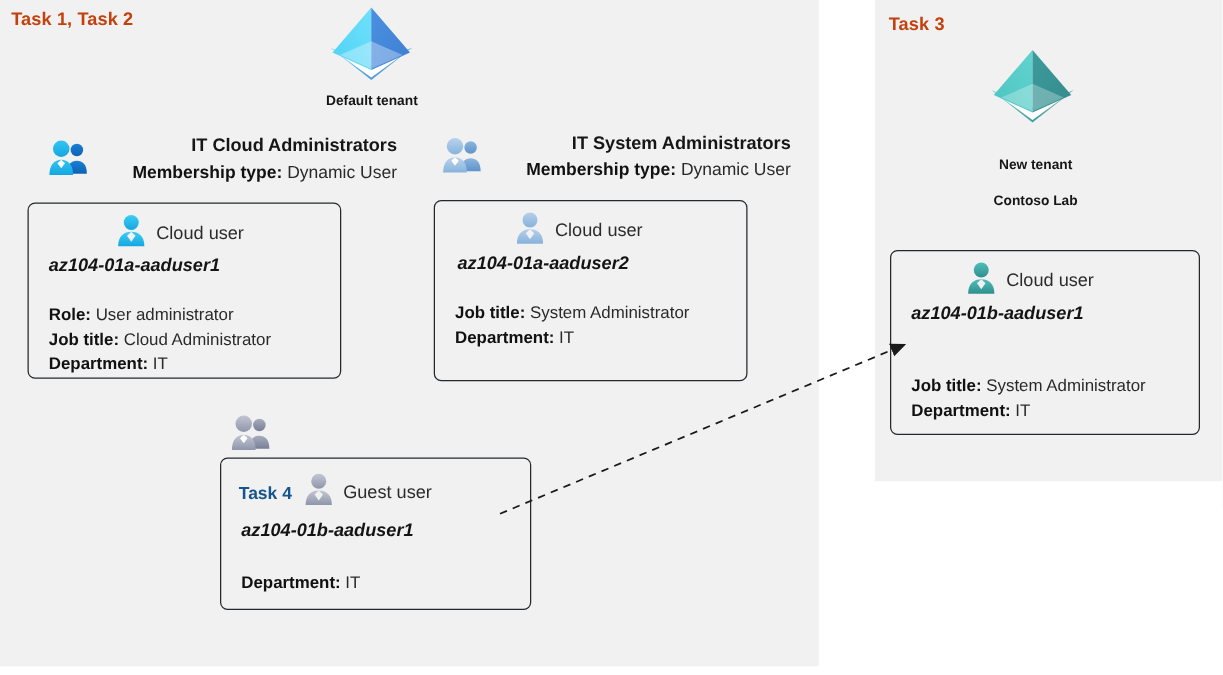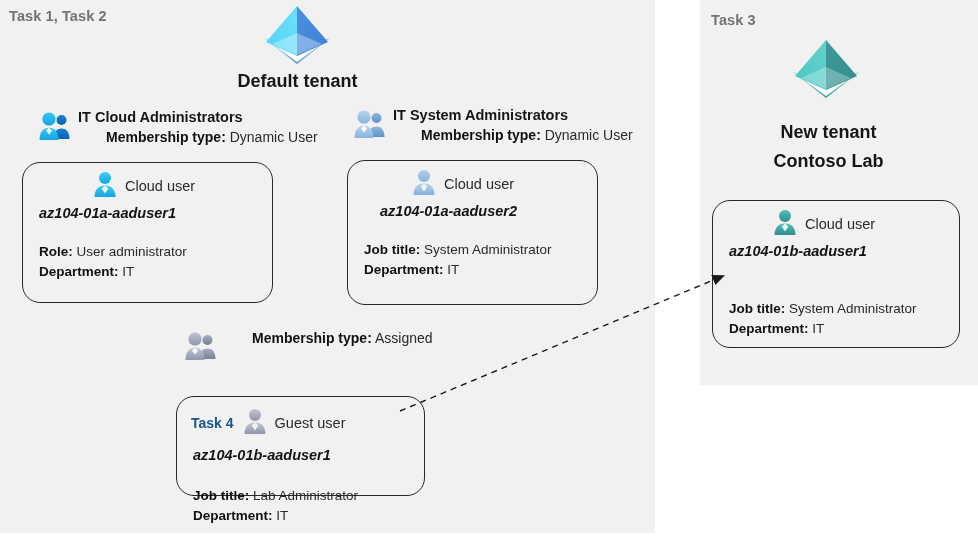--- a/index.html
+++ b/index.html
@@ -6,44 +6,44 @@
   body{
     width:978px;height:540px;position:relative;overflow:hidden;
     font-family:"Liberation Sans","DejaVu Sans",sans-serif;
     color:#1a1a1a;
   }
   .panel{position:absolute;background:#f1f1f1;}
   #left-panel{left:0;top:0;width:655px;height:533px;}
   #right-panel{left:700px;top:0;width:278px;height:385px;}
 
   .task-label{
-    position:absolute;font-weight:bold;font-size:14.5px;color:#737373;
+    position:absolute;font-weight:bold;font-size:14.5px;color:#c2410c;
     letter-spacing:.1px;white-space:nowrap;
   }
 
   
   .tenant-icon{position:absolute;}
   .tenant-icon svg{display:block;}
 
   .tenant-name{
-    position:absolute;text-align:center;font-weight:bold;font-size:18px;
+    position:absolute;text-align:center;font-weight:bold;font-size:11px;
     color:#161616;white-space:nowrap;line-height:22px;
   }
 
   
   .group{position:absolute;}
   .group-icon{position:absolute;left:0;top:3px;}
   .group-text{position:absolute;left:40px;top:0;white-space:nowrap;}
-  .group-title{font-weight:bold;font-size:14.5px;color:#161616;line-height:19px;}
+  .group-title{font-weight:bold;font-size:14.5px;color:#161616;line-height:19px;text-align:right;}
   .group-sub{font-size:14px;color:#2a2a2a;line-height:20px;padding-left:28px;}
   .group-sub b{color:#111;font-weight:bold;}
 
   
   .card{
-    position:absolute;border:1.6px solid #24292e;border-radius:18px;
+    position:absolute;border:1.6px solid #24292e;border-radius:6px;
     background:#f1f1f1;box-sizing:border-box;padding-left:44px;
   }
   .card-head{
     position:absolute;display:flex;align-items:center;white-space:nowrap;
   }
   .card-head .hd-task{
     font-weight:bold;font-size:14px;color:#14558c;margin-right:7px;
   }
   .card-head .hd-label{font-size:14.5px;color:#2b2b2b;margin-left:6px;}
   .card-upn{
@@ -189,24 +189,20 @@
         </linearGradient>
       </defs>
       <circle cx="23.5" cy="9" r="5" fill="url(#g3b)"></circle>
       <path d="M15.5 28 C15.5 20.5 19 17.5 23.5 17.5 C28 17.5 31.5 20.5 31.5 28 Z" fill="url(#g3b)"></path>
       <circle cx="11" cy="8" r="6.6" fill="url(#g3a)"></circle>
       <path d="M1.5 29 C1.5 20.5 5.8 16.8 11 16.8 C16.2 16.8 20.5 20.5 20.5 29 Z" fill="url(#g3a)"></path>
       <polygon points="11,16.8 8,19.5 11,23.5 14,19.5" fill="#ffffff"></polygon>
     </svg>
   </span>
   <div class="group-text">
-    <div class="group-sub">
-      <b>Membership type:</b>
-      <span>Assigned</span>
-    </div>
   </div>
 </div>
 
 <div class="card" style="left:22px;top:162px;width:251px;height:141px;">
   <div class="card-head" style="left:68px;top:7px;">
     <span class="person-icon">
       <svg width="28" height="28" viewBox="0 0 28 28">
         <defs>
             <linearGradient id="p1" x1="0" y1="0" x2="0" y2="1">
           <stop offset="0" stop-color="#3ecdf5"></stop>
@@ -220,20 +216,24 @@
     </span>
     <span class="hd-label">Cloud user</span>
   </div>
   <div class="card-upn" style="left:16px;top:42px;">az104-01a-aaduser1</div>
   <div class="card-props" style="left:16px;top:79px;">
     <div>
       <b>Role:</b>
       <span>User administrator</span>
     </div>
     <div>
+      <b>Job title:</b>
+      <span>Cloud Administrator</span>
+    </div>
+    <div>
       <b>Department:</b>
       <span>IT</span>
     </div>
   </div>
 </div>
 
 <div class="card" style="left:347px;top:160px;width:251px;height:145px;">
   <div class="card-head" style="left:62px;top:7px;">
     <span class="person-icon">
       <svg width="28" height="28" viewBox="0 0 28 28">
@@ -243,58 +243,54 @@
               <stop offset="1" stop-color="#86b2dc"></stop>
             </linearGradient>
           </defs>
         <circle cx="14" cy="8" r="6" fill="url(#p2)"></circle>
         <path d="M3.5 27 C3.5 19 8 15.4 14 15.4 C20 15.4 24.5 19 24.5 27 Z" fill="url(#p2)"></path>
         <polygon points="14,15.4 10.6,18.6 14,23.4 17.4,18.6" fill="#f1f1f1"></polygon>
       </svg>
     </span>
     <span class="hd-label">Cloud user</span>
   </div>
-  <div class="card-upn" style="left:32px;top:42px;">az104-01a-aaduser2</div>
+  <div class="card-upn" style="left:18px;top:42px;">az104-01a-aaduser2</div>
   <div class="card-props" style="left:16px;top:79px;">
     <div>
       <b>Job title:</b>
       <span>System Administrator</span>
     </div>
     <div>
       <b>Department:</b>
       <span>IT</span>
     </div>
   </div>
 </div>
 
-<div class="card" style="left:176px;top:396px;width:249px;height:100px;">
+<div class="card" style="left:176px;top:366px;width:249px;height:122px;">
   <div class="card-head" style="left:14px;top:10px;">
     <span class="hd-task">Task 4</span>
     <span class="person-icon">
       <svg width="28" height="28" viewBox="0 0 28 28">
         <defs>
             <linearGradient id="p3" x1="0" y1="0" x2="0" y2="1">
           <stop offset="0" stop-color="#c3c6d3"></stop>
               <stop offset="1" stop-color="#8f95aa"></stop>
             </linearGradient>
           </defs>
         <circle cx="14" cy="8" r="6" fill="url(#p3)"></circle>
         <path d="M3.5 27 C3.5 19 8 15.4 14 15.4 C20 15.4 24.5 19 24.5 27 Z" fill="url(#p3)"></path>
         <polygon points="14,15.4 10.6,18.6 14,23.4 17.4,18.6" fill="#f1f1f1"></polygon>
       </svg>
     </span>
     <span class="hd-label">Guest user</span>
   </div>
   <div class="card-upn" style="left:16px;top:50px;">az104-01b-aaduser1</div>
   <div class="card-props" style="left:16px;top:89px;">
     <div>
-      <b>Job title:</b>
-      <span>Lab Administrator</span>
-    </div>
-    <div>
       <b>Department:</b>
       <span>IT</span>
     </div>
   </div>
 </div>
 
 <div class="card" style="left:712px;top:200px;width:248px;height:148px;">
   <div class="card-head" style="left:58px;top:7px;">
     <span class="person-icon">
       <svg width="28" height="28" viewBox="0 0 28 28">

